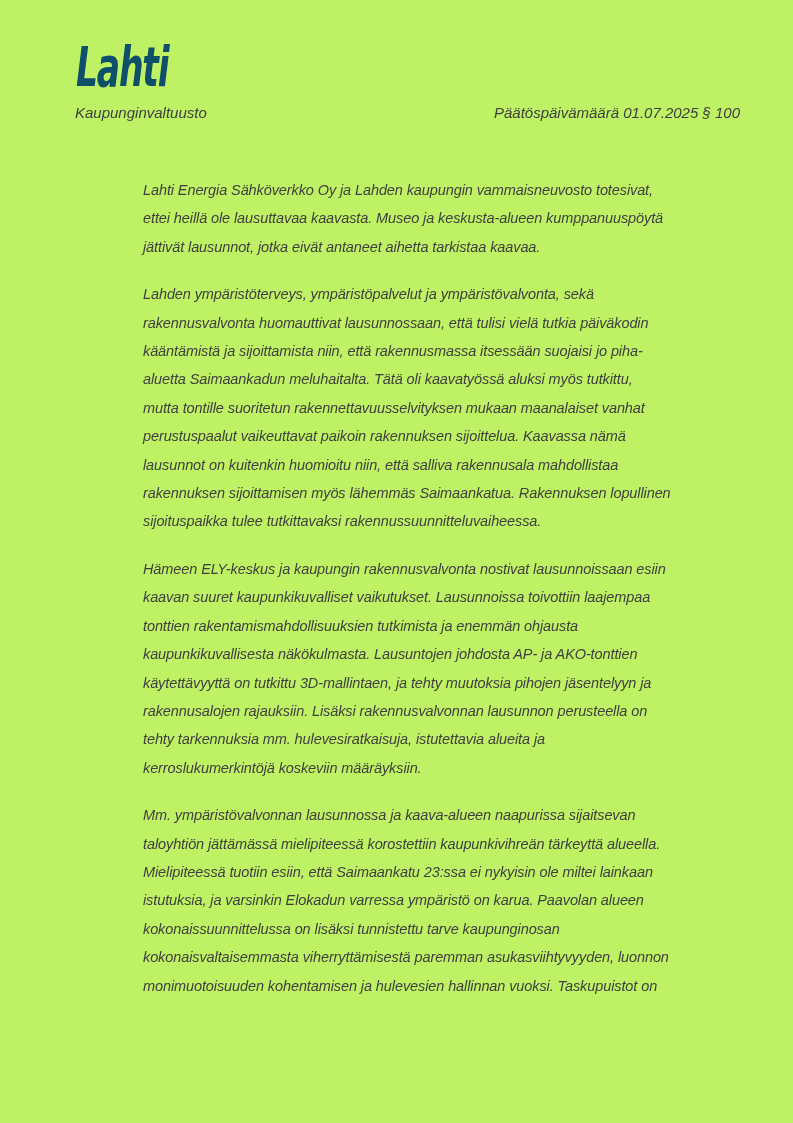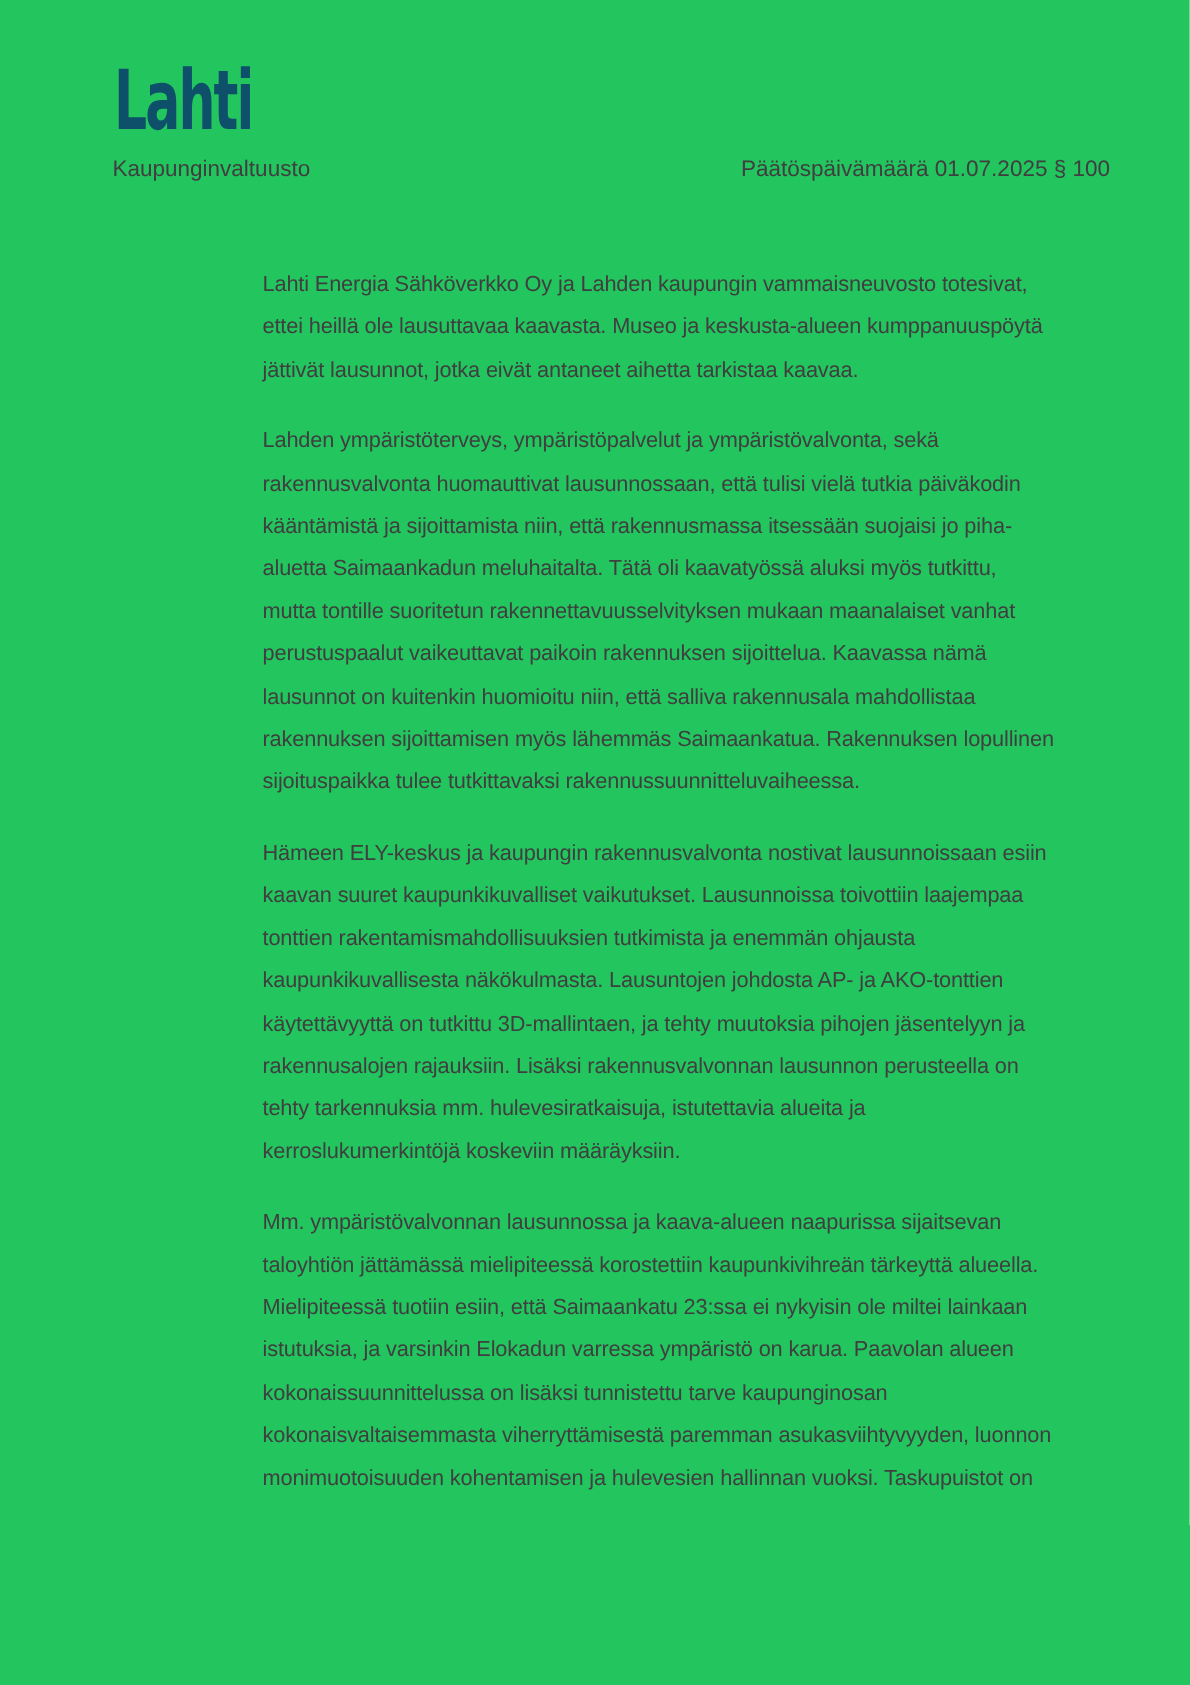--- a/index.html
+++ b/index.html
@@ -6,22 +6,23 @@
   body {
     width: 793px;
     height: 1123px;
     background: #ffffff;
     position: relative;
     font-family: "Liberation Sans", sans-serif;
   }
   .page {
     position: absolute;
     inset: 0;
-    background: #22c55e;
+    background: #bef264;
     overflow: hidden;
+    font-style: italic;
   }
   .logo {
     position: absolute;
     left: 76px;
     top: 40px;
   }
   .logo-text {
     display: inline-block;
     font-family: "DejaVu Sans", sans-serif;
     font-weight: 700;
@@ -40,21 +41,21 @@
     top: 103px;
     display: flex;
     justify-content: space-between;
     align-items: flex-end;
     font-size: 15px;
     line-height: 20px;
     color: var(--color-text, #3f3f3f);
   }
   .body-text {
     position: absolute;
-    left: 175px;
+    left: 143px;
     top: 176px;
     width: 600px;
     color: var(--color-text, #3f3f3f);
     font-size: 14.5px;
     line-height: 28.4px;
     letter-spacing: -0.1px;
   }
   .body-text p {
     margin: 0 0 19px 0;
     white-space: pre;

